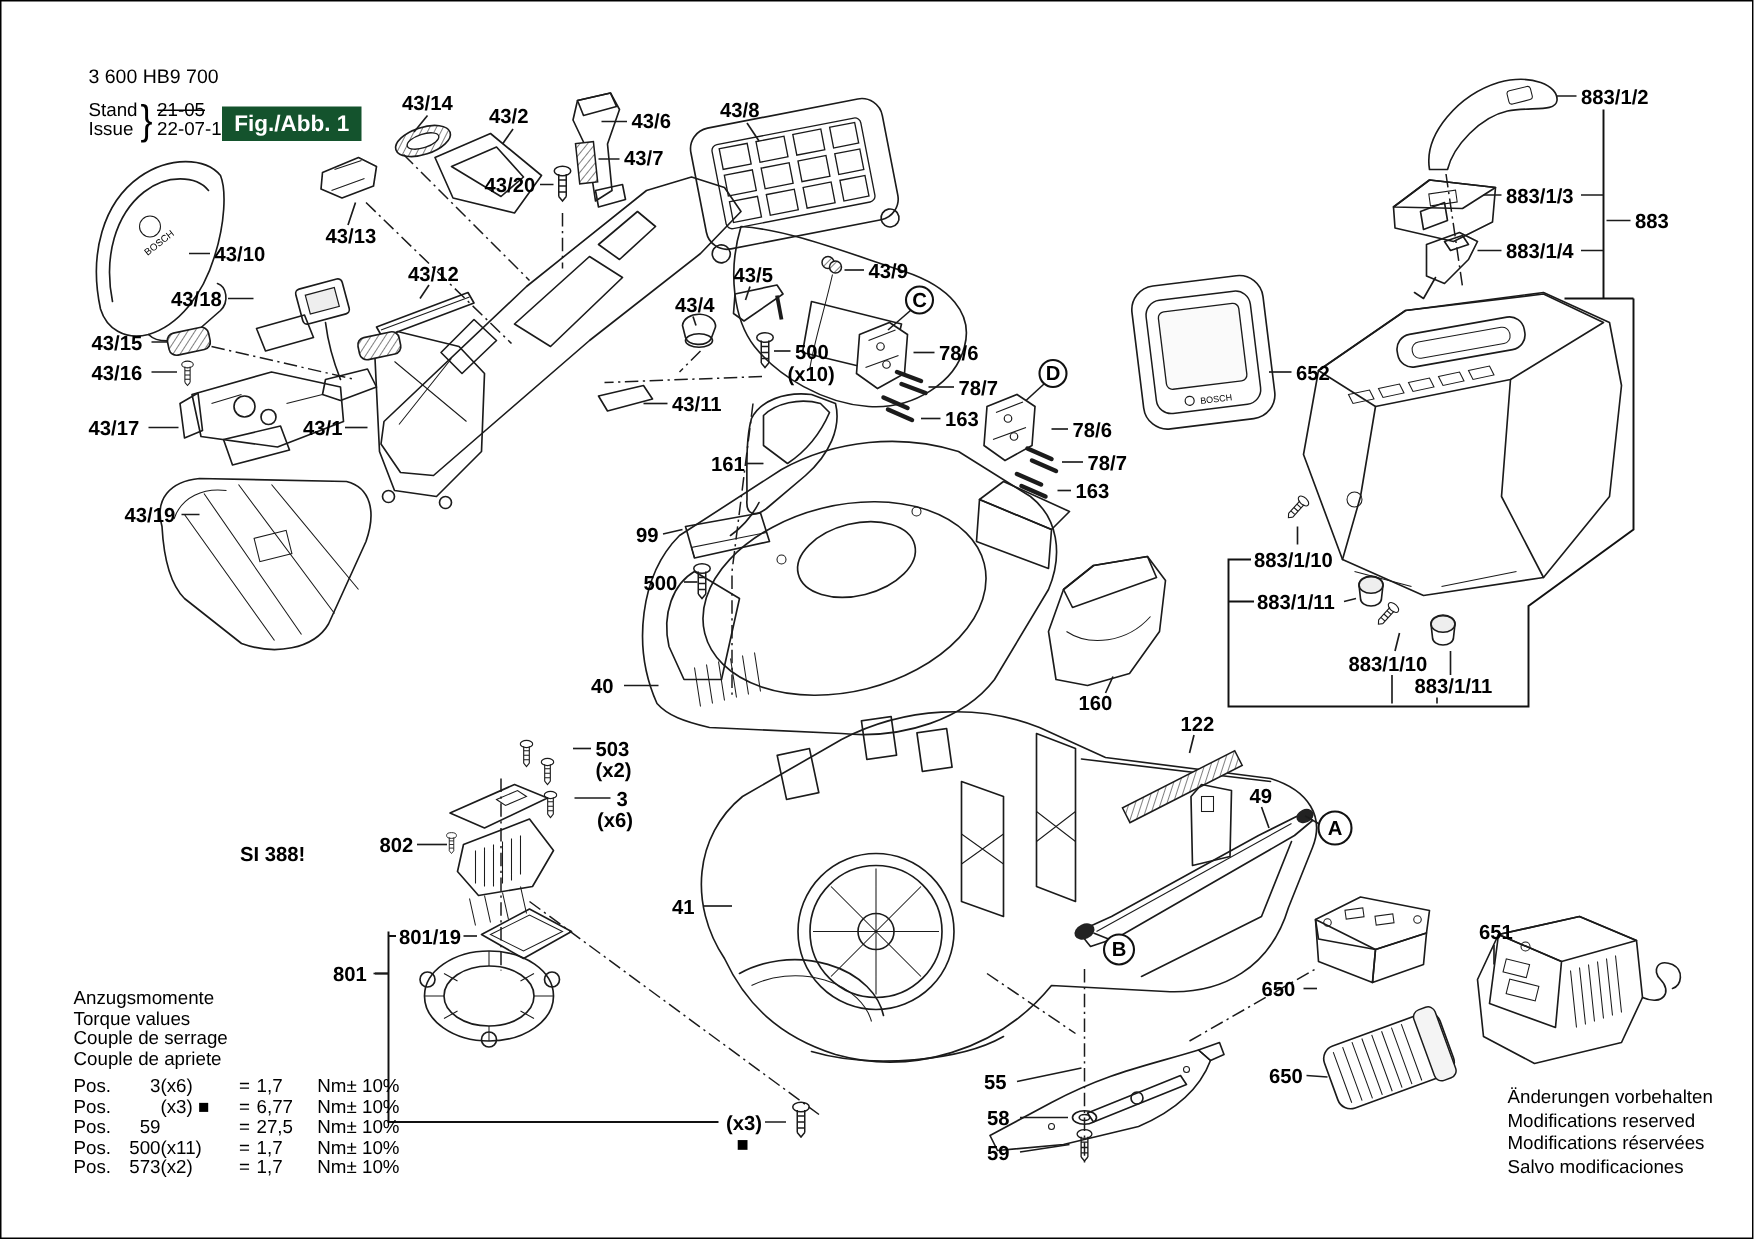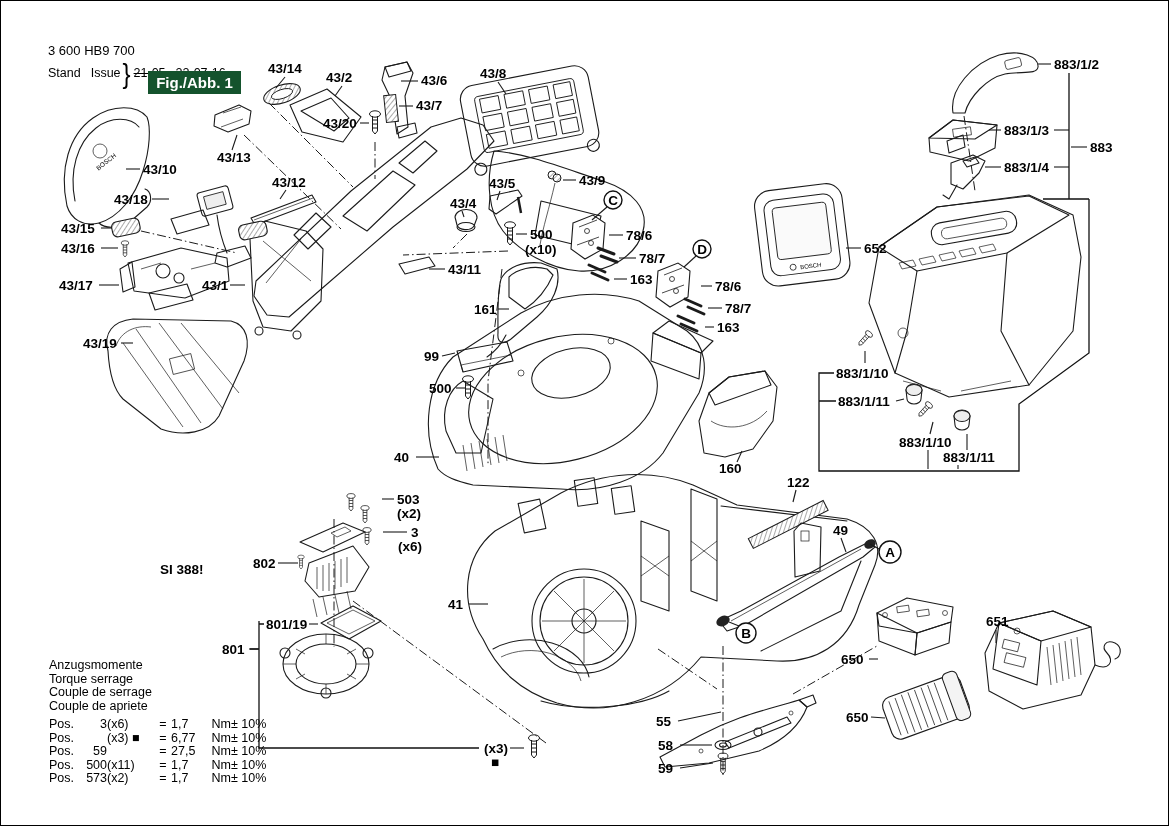--- a/index.html
+++ b/index.html
@@ -5,24 +5,24 @@
   html,body{margin:0;padding:0;background:#888;}
   .stage{position:relative;width:1169px;height:826px;background:#fff;border:1px solid #000;
          font-family:"Liberation Sans",sans-serif;overflow:hidden;box-sizing:border-box;}
   svg text{font-family:"Liberation Sans",sans-serif;}
   .plbl{font-weight:bold;font-size:13.5px;fill:#000;}
   .leader{stroke:#1b1b1b;stroke-width:1.1;}
   .pline{stroke:#1b1b1b;stroke-width:1.1;fill:none;stroke-linejoin:round;stroke-linecap:round;}
   .thin{stroke:#1b1b1b;stroke-width:.7;fill:none;}
   .dashdot{stroke:#1b1b1b;stroke-width:1;fill:none;stroke-dasharray:9 3 1.5 3;}
   .brk{stroke:#111;stroke-width:1.3;fill:none;}
-  .hdr{position:absolute;left:47px;top:42px;color:#000;}
+  .hdr{position:absolute;left:58px;top:42px;color:#000;}
   .pn{font-size:13px;margin-bottom:9px;}
   .si{display:flex;align-items:center;font-size:12.5px;line-height:13px;}
-  .si-col{display:flex;flex-direction:row;gap:10px;}
+  .si-col{display:flex;flex-direction:column;}
   .si-brace{font-size:24px;font-weight:normal;margin:0 3px 0 2px;transform:scaleY(1.15);}
   .strike{text-decoration:line-through;}
   .figbadge{position:absolute;left:147px;top:70px;width:93px;height:23px;background:#14532d;color:#fff;
             font-weight:bold;font-size:15px;display:flex;align-items:center;justify-content:center;}
   .torque{position:absolute;left:48px;top:658px;font-size:12.5px;line-height:13.5px;color:#000;}
   .trow{display:flex;white-space:pre;}
   .trow span{display:inline-block;}
   .t-pos{width:32px;}
   .t-num{width:26px;text-align:right;}
   .t-suf{width:48px;}
@@ -576,21 +576,21 @@
         <span class="strike">21-05</span>
         <span>22-07-16</span>
       </div>
     </div>
   </div>
   <div class="figbadge">Fig./Abb. 1</div>
 
   
   <div class="torque">
     <div>Anzugsmomente</div>
-    <div>Torque serrage</div>
+    <div>Torque values</div>
     <div>Couple de serrage</div>
     <div>Couple de apriete</div>
     <div class="trows">
       <div class="trow">
         <span class="t-pos">Pos.</span><span class="t-num">3</span><span class="t-suf">(x6)</span><span class="t-eq">=</span><span class="t-val">1,7</span><span class="t-unit">Nm</span><span class="t-tol">± 10%</span>
       </div>
       <div class="trow">
         <span class="t-pos">Pos.</span><span class="t-num"></span><span class="t-suf">(x3) ■</span><span class="t-eq">=</span><span class="t-val">6,77</span><span class="t-unit">Nm</span><span class="t-tol">± 10%</span>
       </div>
       <div class="trow">
@@ -599,14 +599,20 @@
       <div class="trow">
         <span class="t-pos">Pos.</span><span class="t-num">500</span><span class="t-suf">(x11)</span><span class="t-eq">=</span><span class="t-val">1,7</span><span class="t-unit">Nm</span><span class="t-tol">± 10%</span>
       </div>
       <div class="trow">
         <span class="t-pos">Pos.</span><span class="t-num">573</span><span class="t-suf">(x2)</span><span class="t-eq">=</span><span class="t-val">1,7</span><span class="t-unit">Nm</span><span class="t-tol">± 10%</span>
       </div>
     </div>
   </div>
 
   
+  <div class="footer-notes">
+    <div>Änderungen vorbehalten</div>
+    <div>Modifications reserved</div>
+    <div>Modifications réservées</div>
+    <div>Salvo modificaciones</div>
+  </div>
 
 </div>
 
 </body></html>

